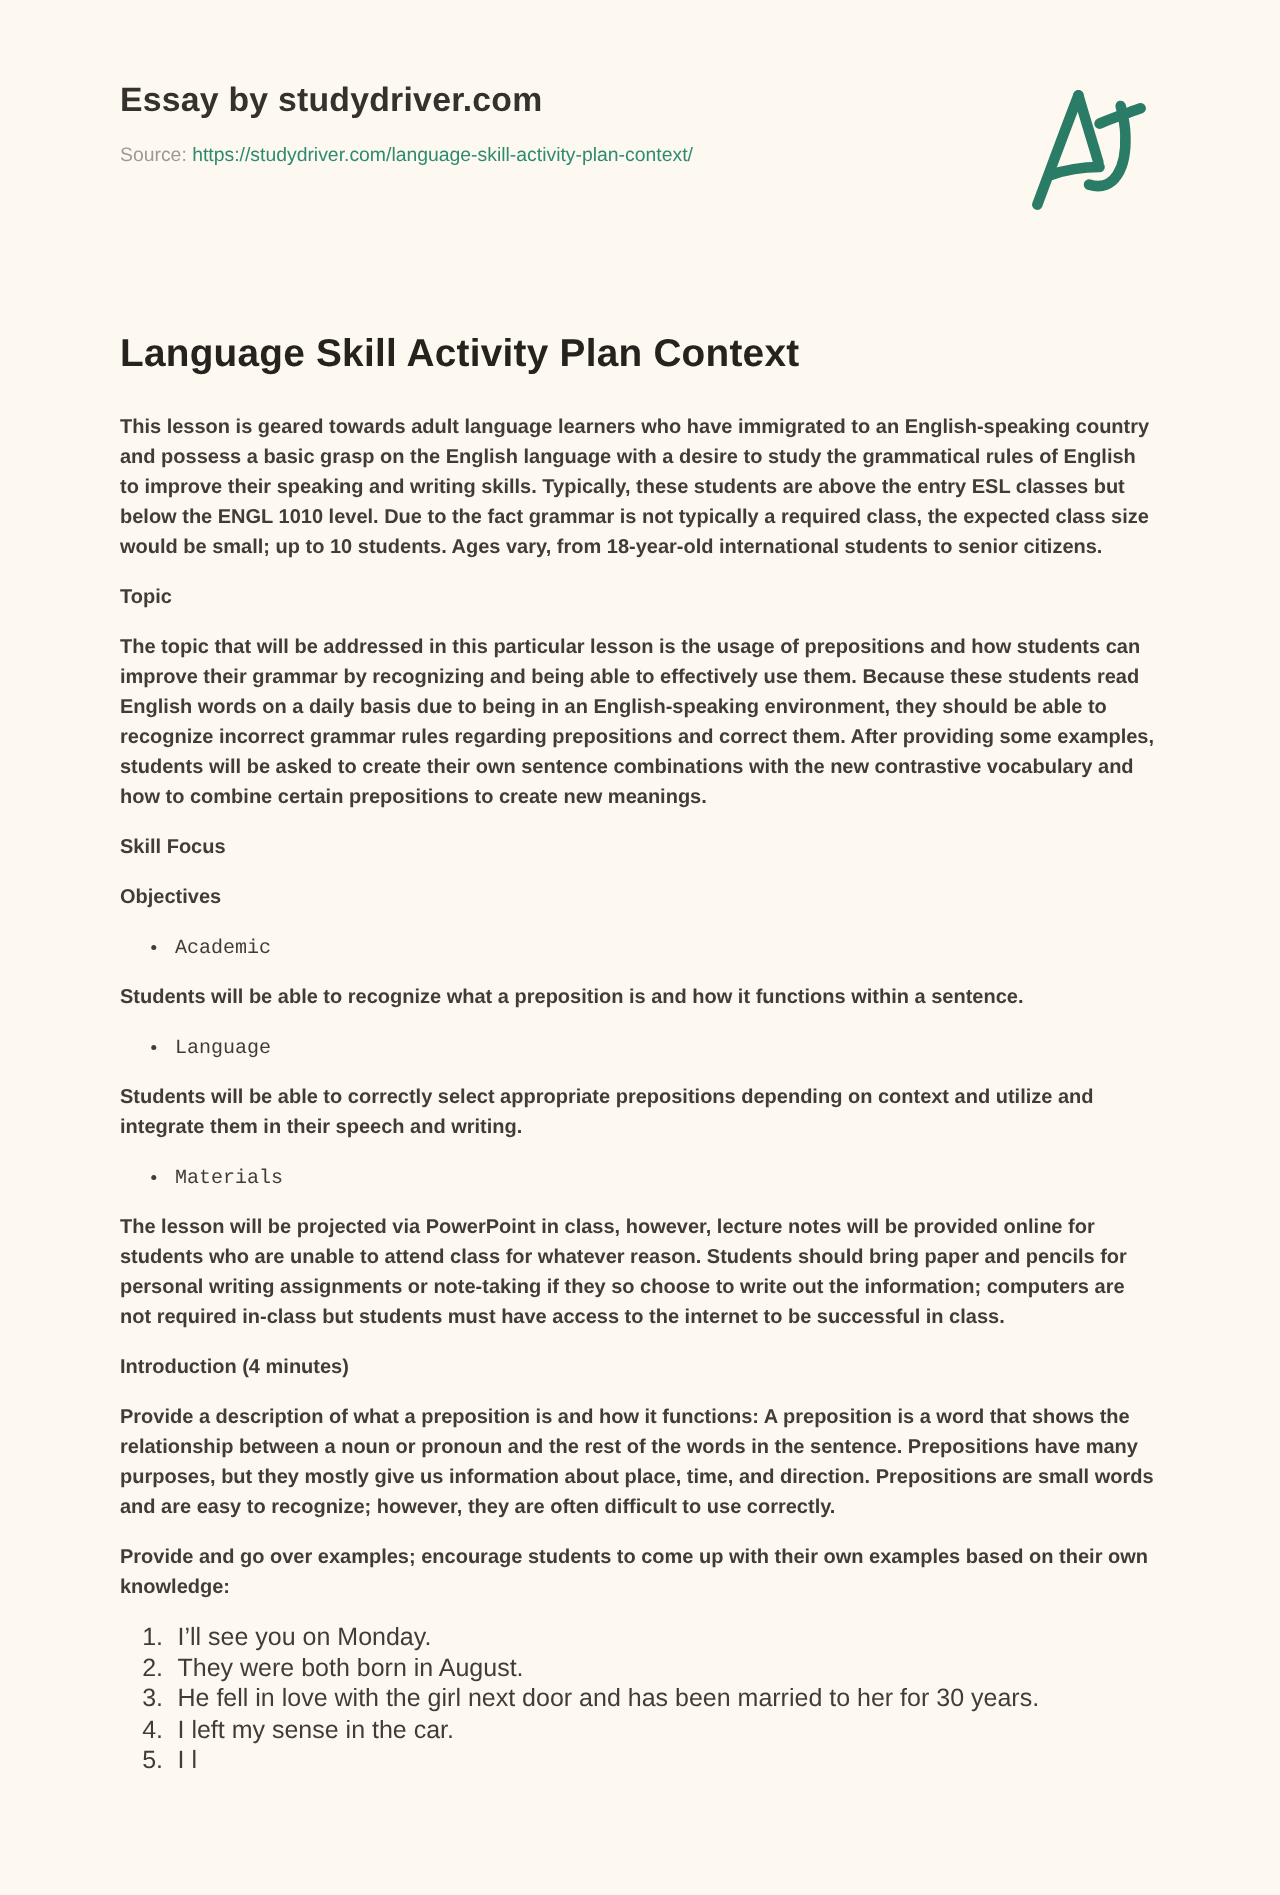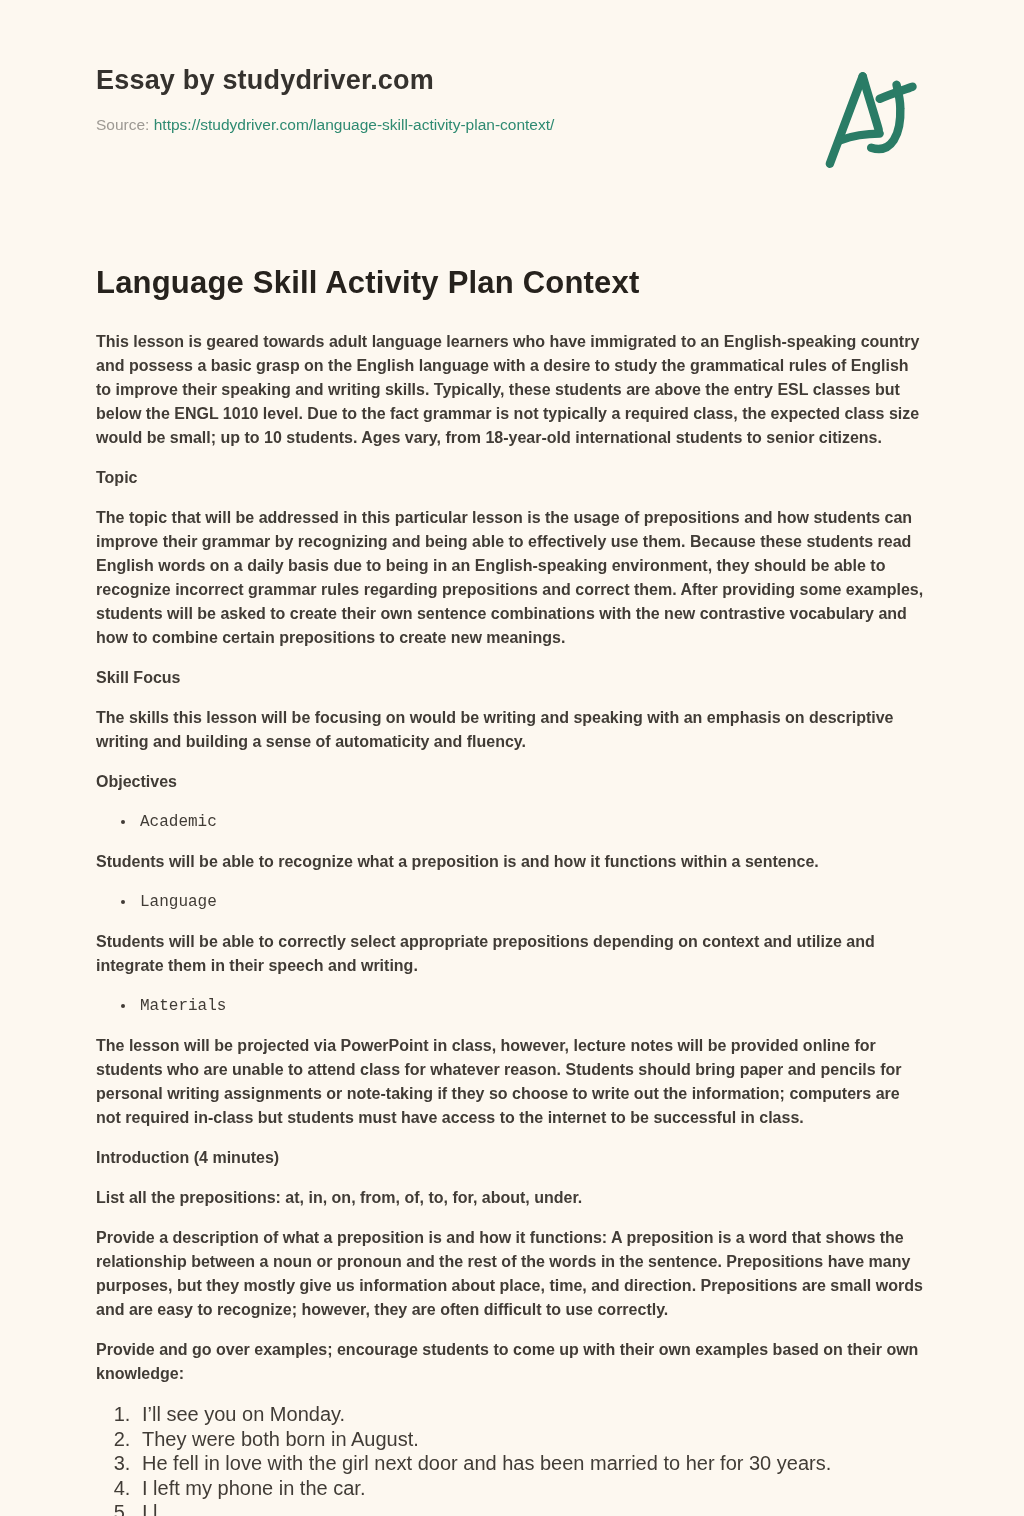--- a/index.html
+++ b/index.html
@@ -108,46 +108,44 @@
   <h2 class="doc-title">Language Skill Activity Plan Context</h2>
 
   <div class="content">
 
     <p>This lesson is geared towards adult language learners who have immigrated to an English-speaking country and possess a basic grasp on the English language with a desire to study the grammatical rules of English to improve their speaking and writing skills. Typically, these students are above the entry ESL classes but below the ENGL 1010 level. Due to the fact grammar is not typically a required class, the expected class size would be small; up to 10 students. Ages vary, from 18-year-old international students to senior citizens.</p>
 
     <h3>Topic</h3>
     <p>The topic that will be addressed in this particular lesson is the usage of prepositions and how students can improve their grammar by recognizing and being able to effectively use them. Because these students read English words on a daily basis due to being in an English-speaking environment, they should be able to recognize incorrect grammar rules regarding prepositions and correct them. After providing some examples, students will be asked to create their own sentence combinations with the new contrastive vocabulary and how to combine certain prepositions to create new meanings.</p>
 
     <h3>Skill Focus</h3>
-    <p>The skills this lesson will be focusing on would be writing and speaking with an emphasis on descriptive writing and building a sense of automaticity and fluency.</p>
 
     <h3>Objectives</h3>
 
     <ul class="obj-bullet">
       <li>Academic</li>
     </ul>
     <p>Students will be able to recognize what a preposition is and how it functions within a sentence.</p>
 
     <ul class="obj-bullet">
       <li>Language</li>
     </ul>
     <p>Students will be able to correctly select appropriate prepositions depending on context and utilize and integrate them in their speech and writing.</p>
 
     <ul class="obj-bullet">
       <li>Materials</li>
     </ul>
     <p>The lesson will be projected via PowerPoint in class, however, lecture notes will be provided online for students who are unable to attend class for whatever reason. Students should bring paper and pencils for personal writing assignments or note-taking if they so choose to write out the information; computers are not required in-class but students must have access to the internet to be successful in class.</p>
 
     <h3>Introduction (4 minutes)</h3>
-    <p>List all the prepositions: at, in, on, from, of, to, for, about, under.</p>
     <p>Provide a description of what a preposition is and how it functions: A preposition is a word that shows the relationship between a noun or pronoun and the rest of the words in the sentence. Prepositions have many purposes, but they mostly give us information about place, time, and direction. Prepositions are small words and are easy to recognize; however, they are often difficult to use correctly.</p>
     <p>Provide and go over examples; encourage students to come up with their own examples based on their own knowledge:</p>
 
     <ol class="examples-list">
       <li>I’ll see you on Monday.</li>
       <li>They were both born in August.</li>
       <li>He fell in love with the girl next door and has been married to her for 30 years.</li>
-      <li>I left my phone in the car.</li>
+      <li>I left my sense in the car.</li>
       <li>I l</li>
     </ol>
 
   </div>
 </div>
 
 </body></html>

